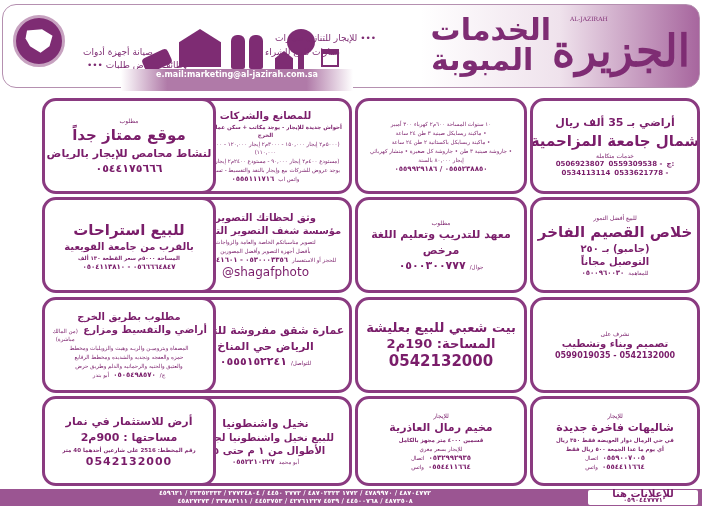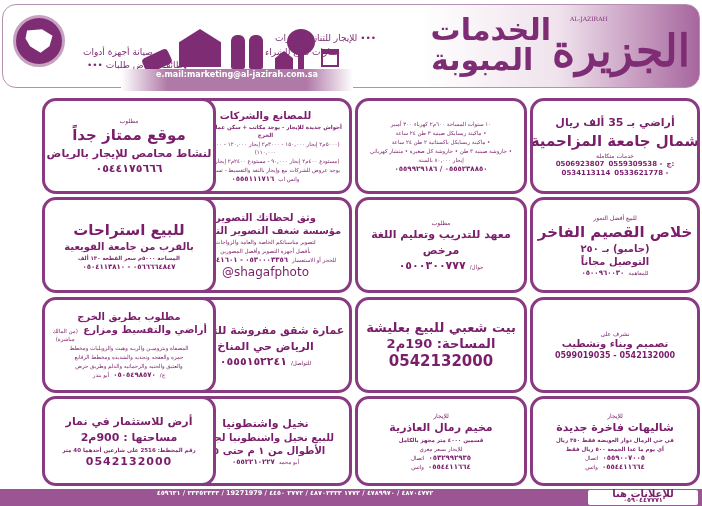--- a/index.html
+++ b/index.html
@@ -274,19 +274,20 @@
   <div class="ad c4 r4">
     <div class="h2">أرض للاستثمار في نمار</div>
     <div class="h2">مساحتها : 900م2</div>
     <div class="tiny" style="font-weight:bold">رقم المخطط: 2516 على شارعين أحدهما 40 متر</div>
     <div class="phone">0542132000</div>
   </div>
 </div>
 
 <div class="footer">
   <div class="footer-numbers">
-    <div>٤٨٧٠٤٧٧٢ / ٤٧٨٩٩٧٠ / ١٧٧٢ ٤٨٧٠٢٣٢٣ / ٢٧٧٢ ٤٤٥٠ / 19271979 / ٢٣٣٥٢٣٣٣ / ٤٥٩٦٣١</div>
+    <div>٤٨٧٠٤٧٧٢ / ٤٧٨٩٩٧٠ / ١٧٧٢ ٤٨٧٠٢٣٢٣ / ٢٧٧٢ ٤٤٥٠ / ٢٧٧٢٤٨٠٤ / ٢٣٣٥٢٣٣٣ / ٤٥٩٦٣١</div>
+    <div>٤٨٧٣٥٠٨ / ٤٤٥٠٠٧٦٨ / ٤٥٣٩ ٤٢٧٦١٢٢٧ / ٤٤٥٣٧٥٣ / ٣٢٧٨٣١١١ / ٤٥٨٢٧٢٧٣</div>
   </div>
   <div class="footer-contact">
     <div class="l">للإعلانات هنا</div>
     <div class="n">٠٥٩٠٤٤٧٧٧١</div>
   </div>
 </div>
 
 </body></html>

